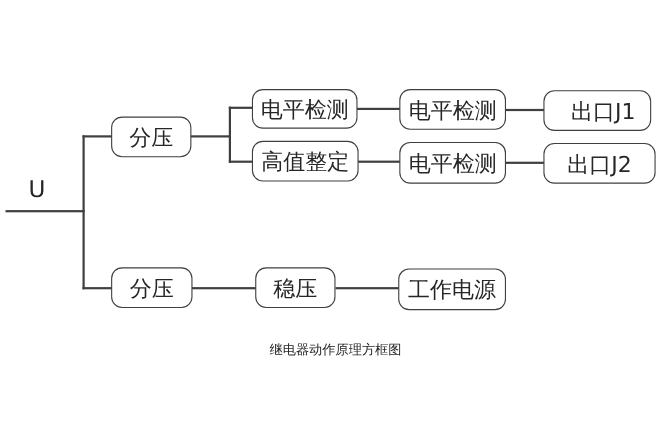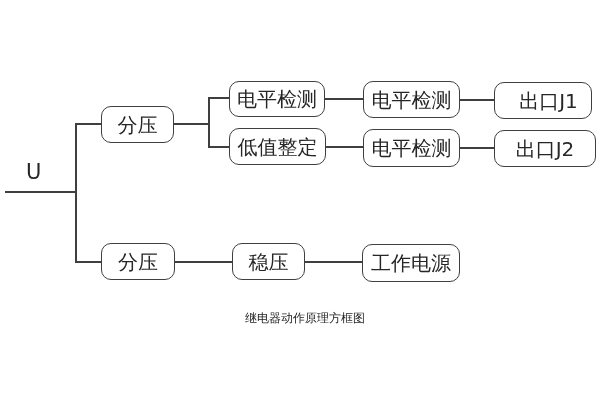--- a/index.html
+++ b/index.html
@@ -74,21 +74,21 @@
   <div class="line h" style="left:325px;top:146px; width:39px;"></div>
   <div class="line h" style="left:459px;top:147px; width:36px;"></div>
   <div class="line h" style="left:75px; top:261px; width:27px;"></div>
   <div class="line h" style="left:174px;top:261px; width:59px;"></div>
   <div class="line h" style="left:305px;top:261px; width:58px;"></div>
 
   <div class="node" style="left:101px; top:106px; width:73px; height:37px;">分压</div>
 
   <div class="node" style="left:229px; top:81px; width:96px; height:36px;">电平检测</div>
 
-  <div class="node" style="left:229px; top:128px; width:97px; height:37px;">低值整定</div>
+  <div class="node" style="left:229px; top:128px; width:97px; height:37px;">高值整定</div>
 
   <div class="node" style="left:363px; top:81px; width:97px; height:37px;">电平检测</div>
 
   <div class="node" style="left:494px; top:82px; width:98px; height:37px;padding-left:11px;">出口J1</div>
 
   <div class="node" style="left:363px; top:129px; width:97px; height:38px;">电平检测</div>
 
   <div class="node" style="left:494px; top:130px; width:102px; height:37px;">出口J2</div>
 
   <div class="node" style="left:101px; top:243px; width:74px; height:37px;">分压</div>

